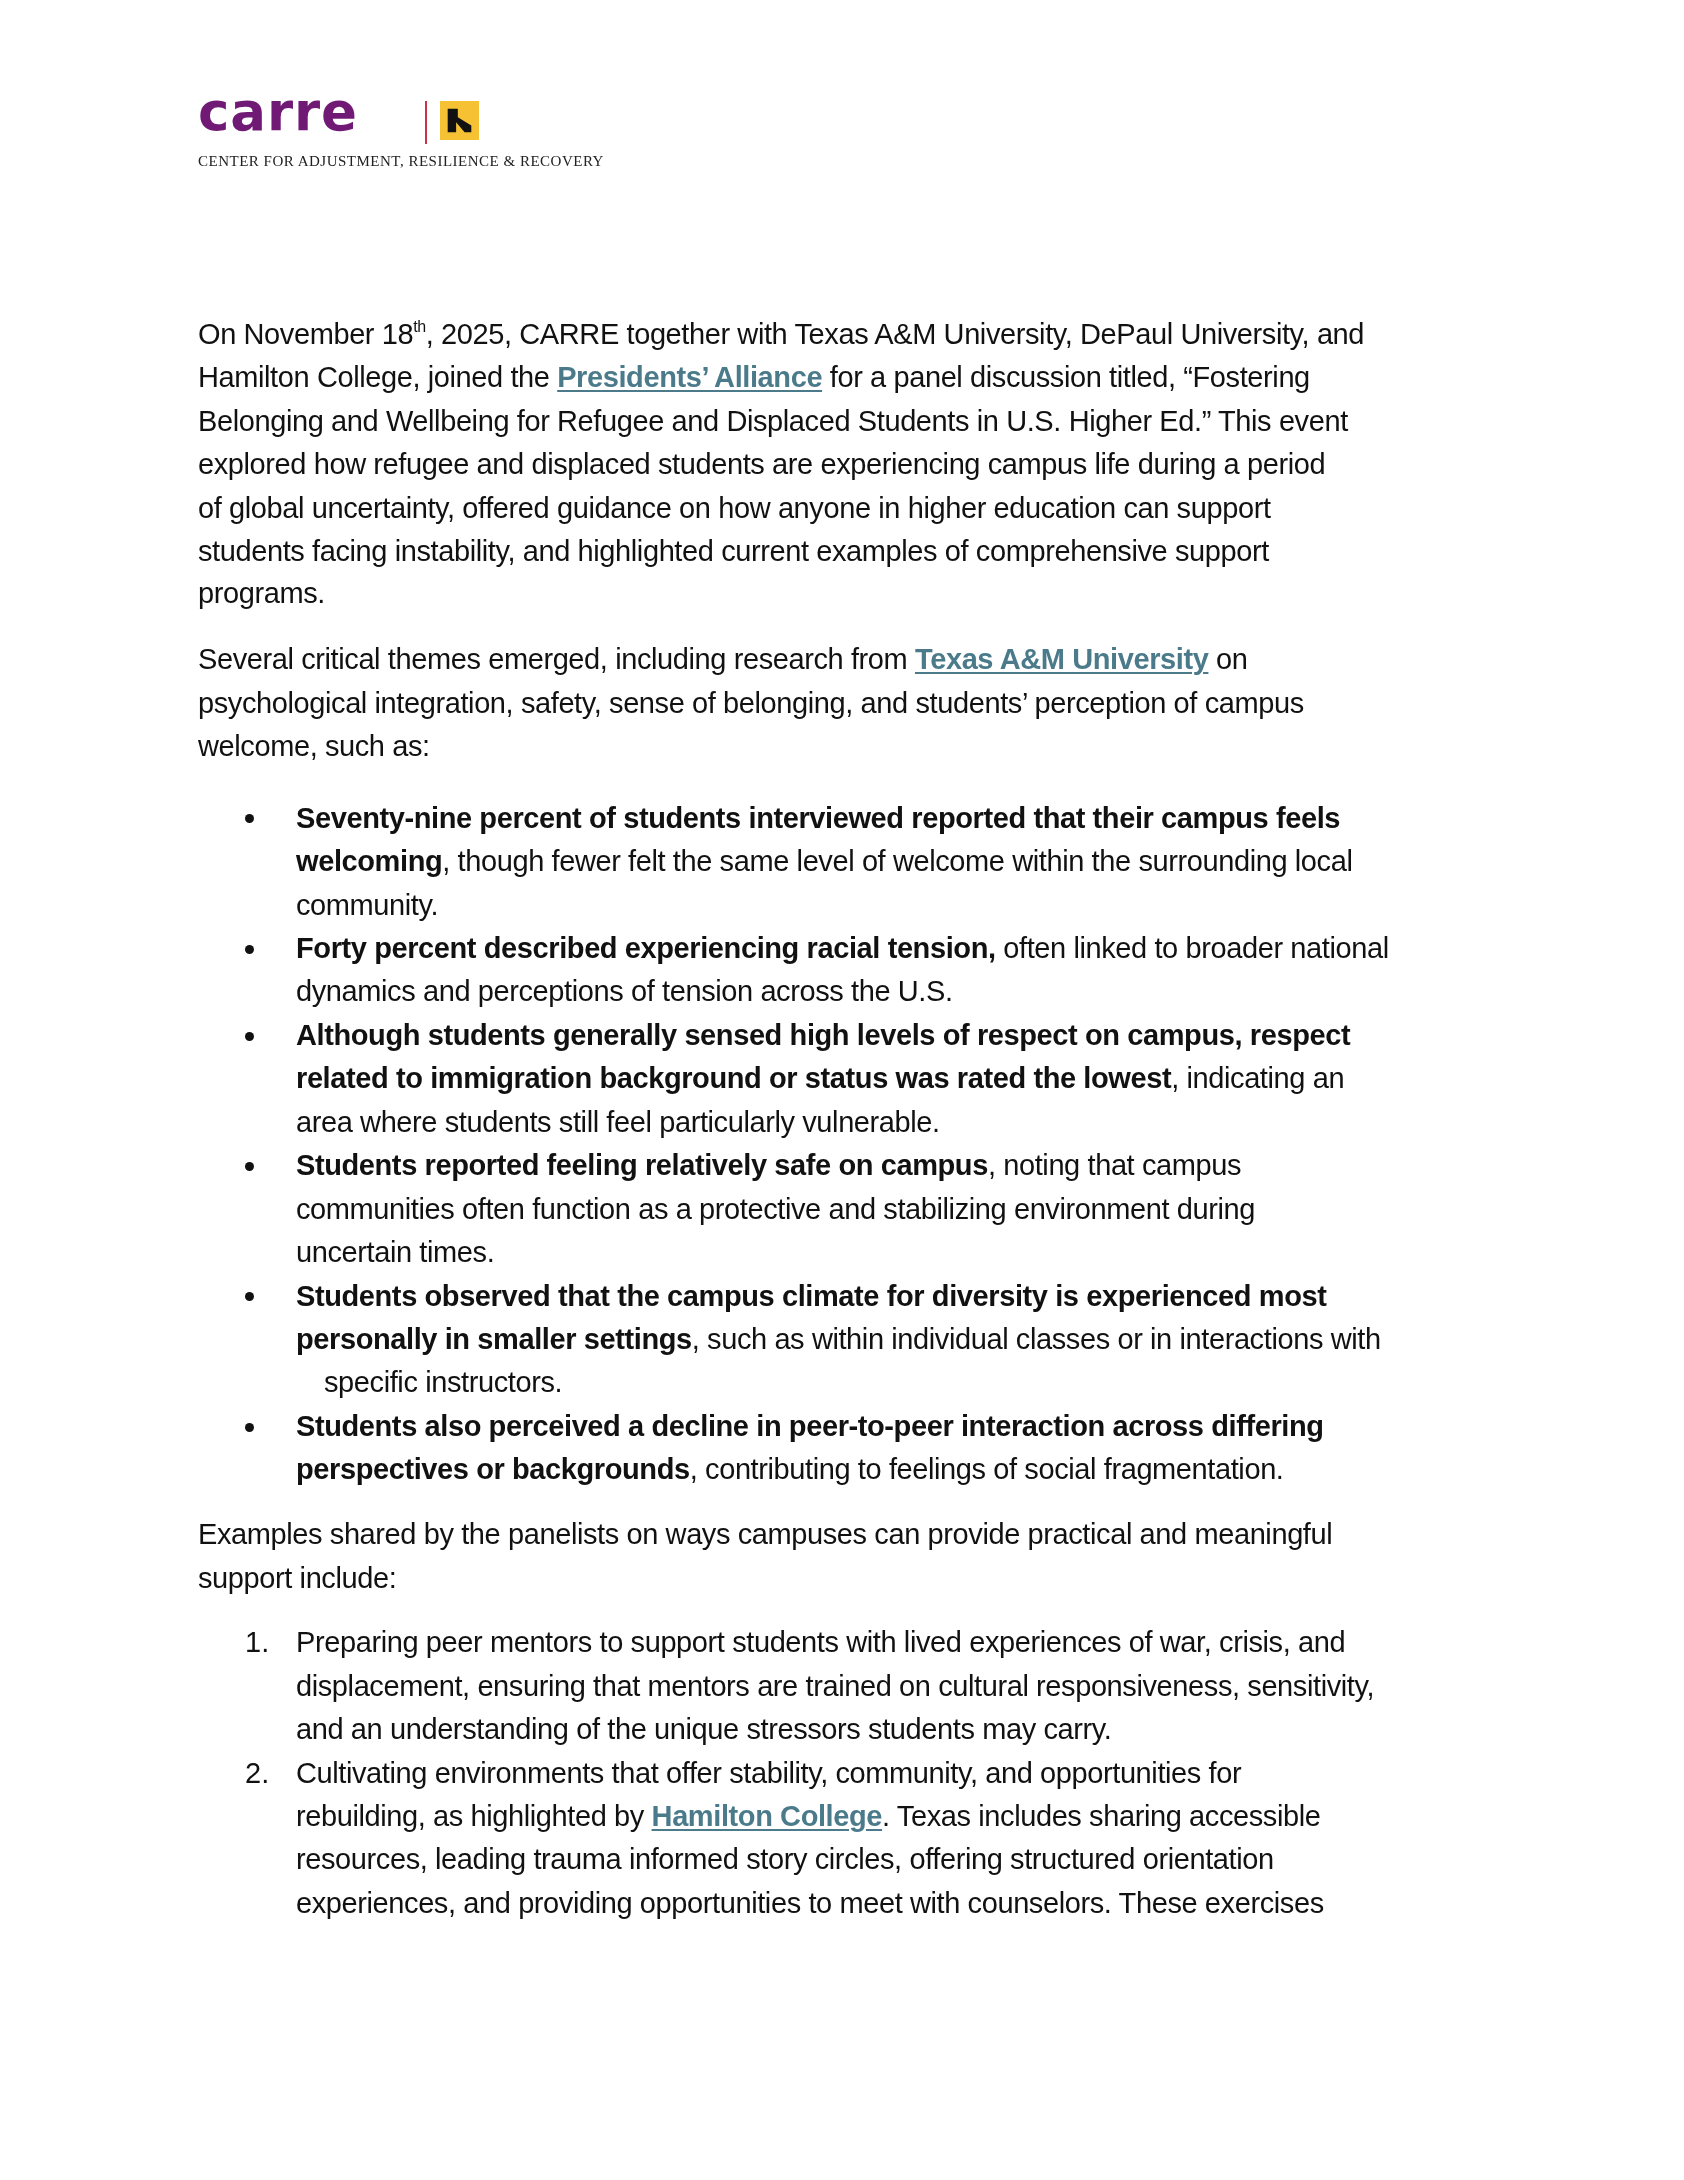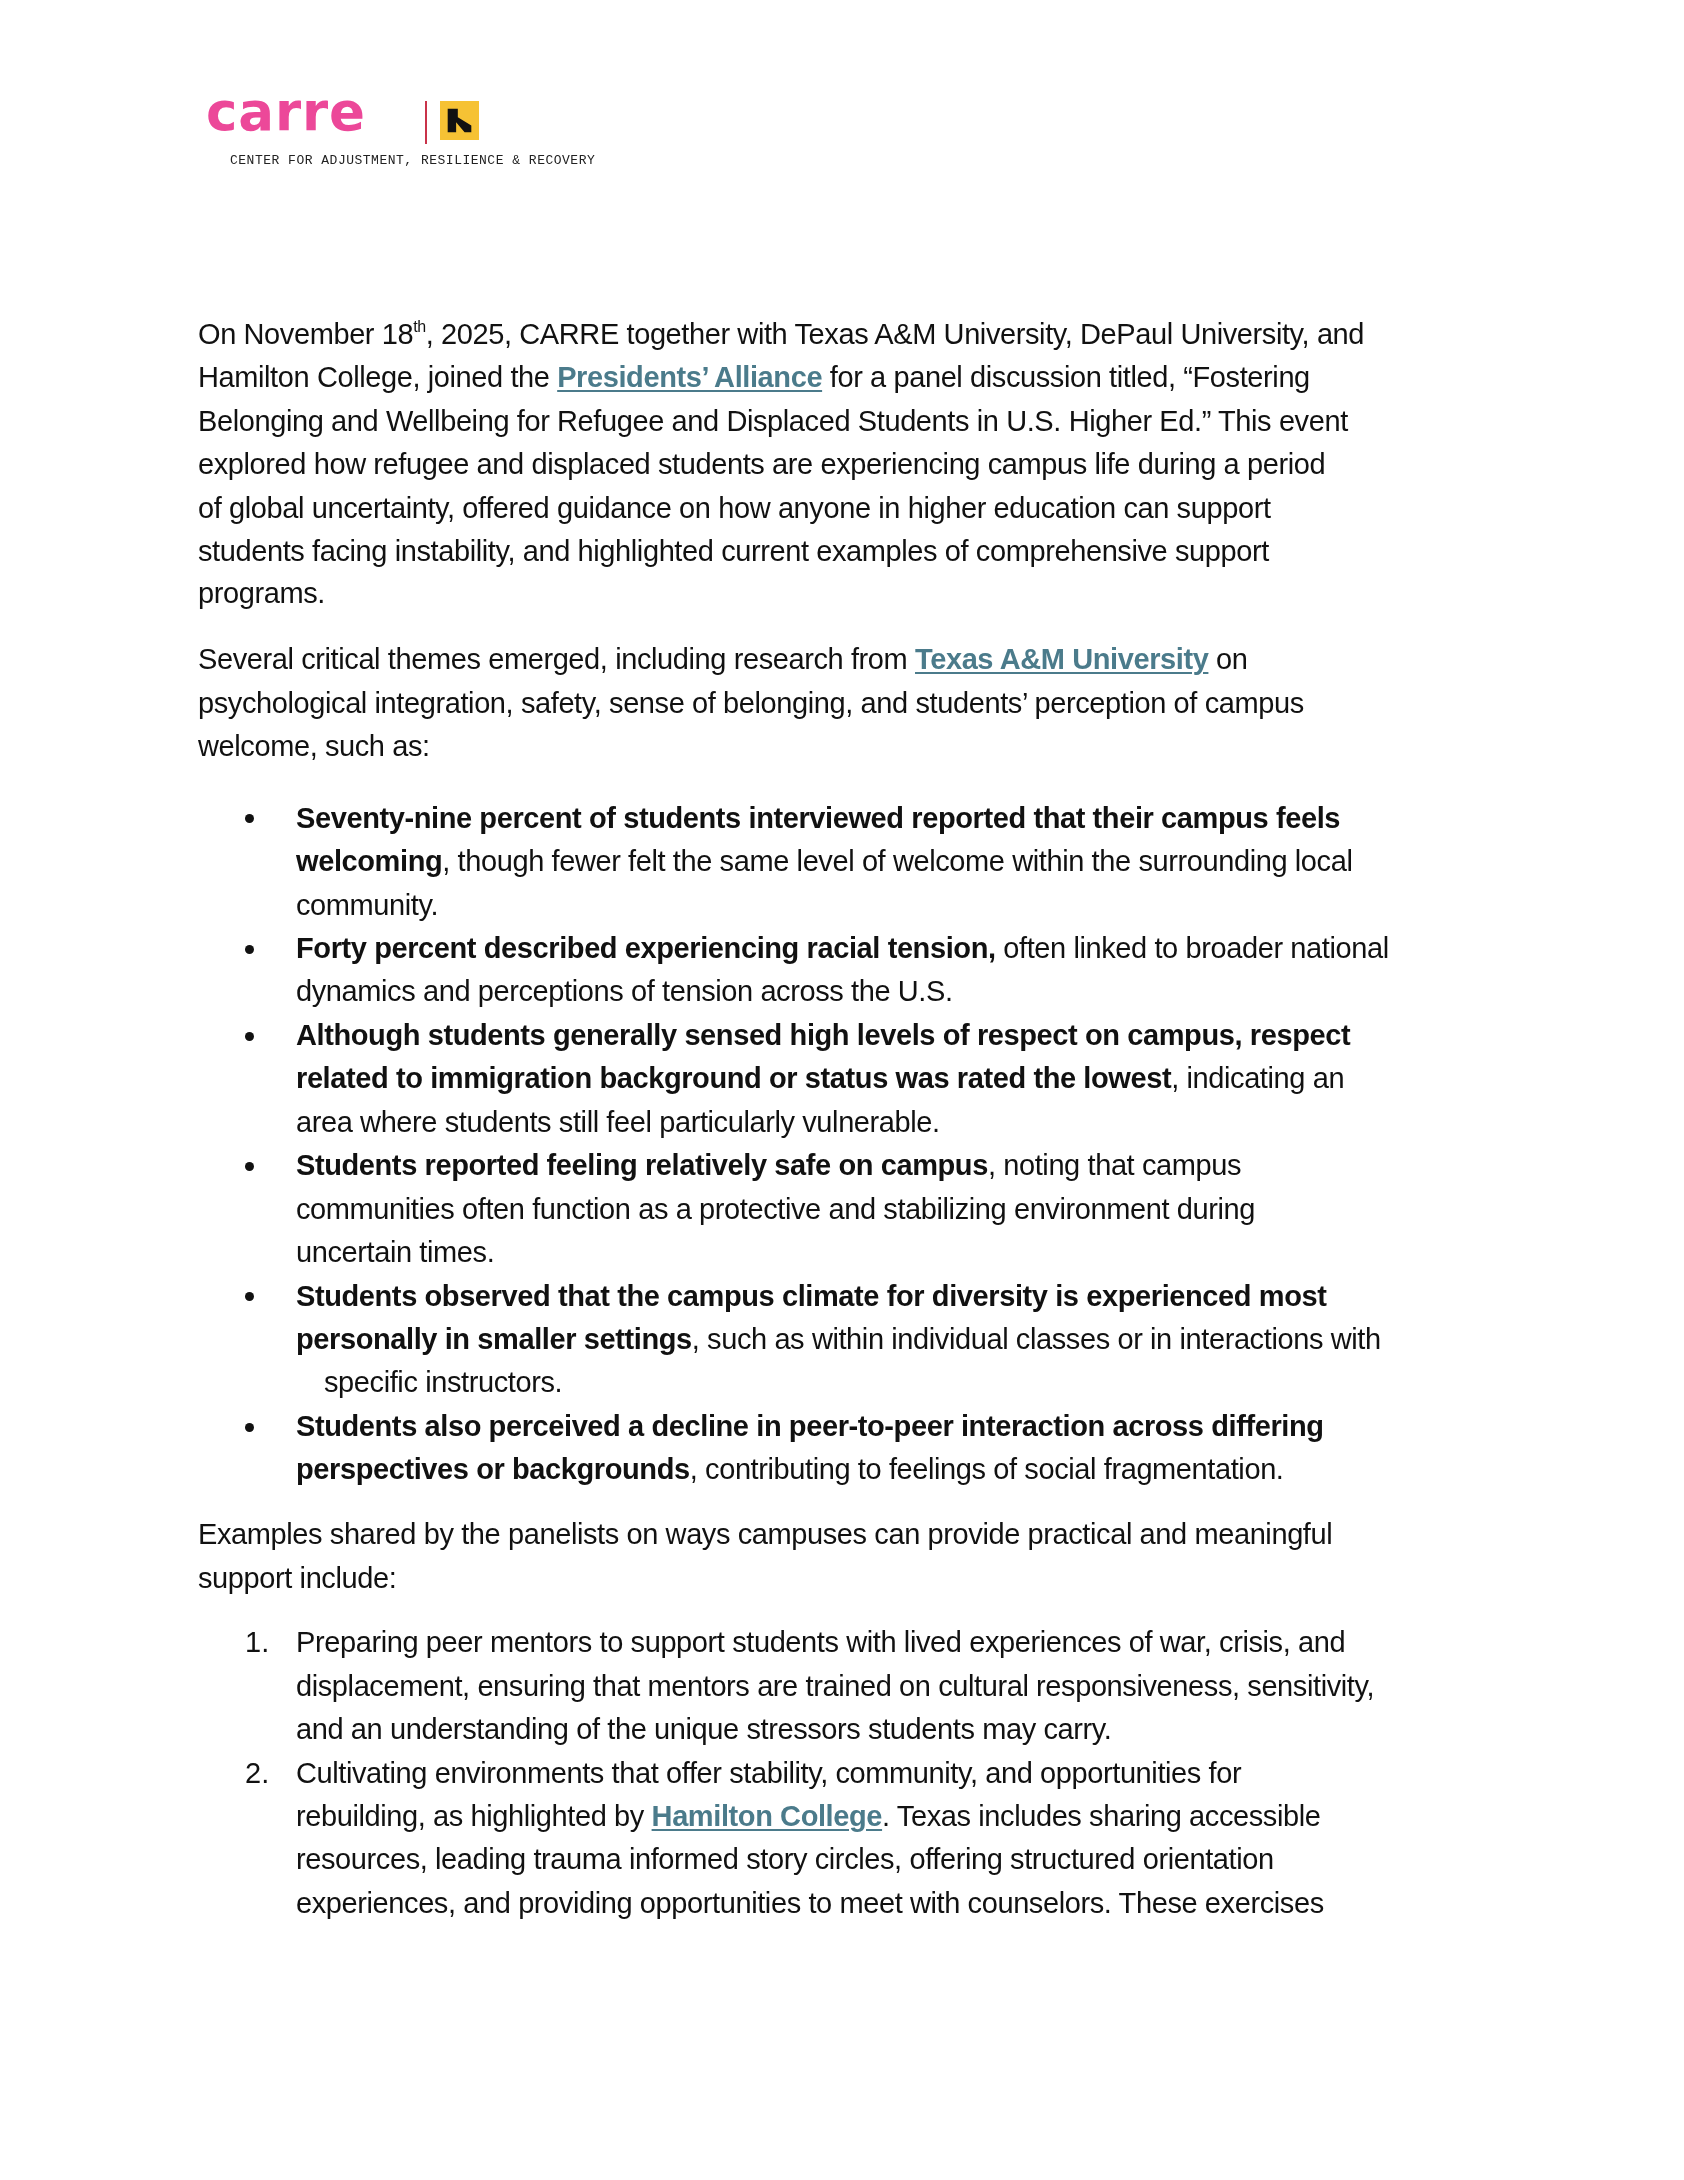--- a/index.html
+++ b/index.html
@@ -6,31 +6,31 @@
     body {
       width: 1685px; height: 2181px; position: relative; overflow: hidden;
       font-family: "Liberation Sans", "DejaVu Sans", sans-serif;
       color: #111111;
     }
     .page { position: absolute; left: 0; top: 0; width: 1685px; height: 2181px; }
 
     
     .logo { position: absolute; left: 198px; top: 92px; width: 307px; height: 77px; }
     .logo-word {
-      position: absolute; left: 8px; top: -6.8px;
+      position: absolute; left: 0; top: -6.8px;
       font-family: "DejaVu Sans", sans-serif; font-weight: bold;
-      font-size: 53px; letter-spacing: 0.9px; color: #ec4899; line-height: 53px;
+      font-size: 53px; letter-spacing: 0.9px; color: #701a75; line-height: 53px;
     }
     .logo-divider { position: absolute; left: 227px; top: 8.5px; width: 1.7px; height: 43px; background: #c9334a; }
     .logo-mark { position: absolute; left: 242px; top: 8.5px; width: 39px; height: 39px; background: #f6c234; }
     .logo-mark svg { position: absolute; left: 6px; top: 6px; }
     .logo-tagline {
       position: absolute; left: 0; top: 61px; white-space: nowrap;
-      font-family: Liberation Mono, monospace; font-size: 13px;
-      letter-spacing: 0.5px; color: #222; margin-left: 32px;
+      font-family: Liberation Serif, serif; font-size: 15px;
+      letter-spacing: 0.5px; color: #222;
     }
 
     
     .title {
       position: absolute; left: 153px; width: 1378px; text-align: center;
       font-family: "DejaVu Sans", sans-serif; font-weight: bold;
       font-size: 29px; letter-spacing: -0.7px; line-height: 49px; top: 193px;
       color: #000;
     }
 

